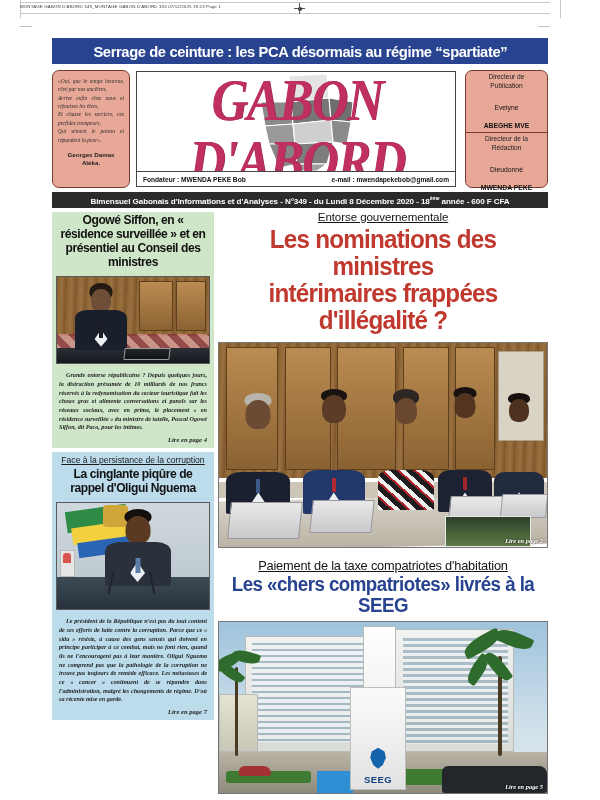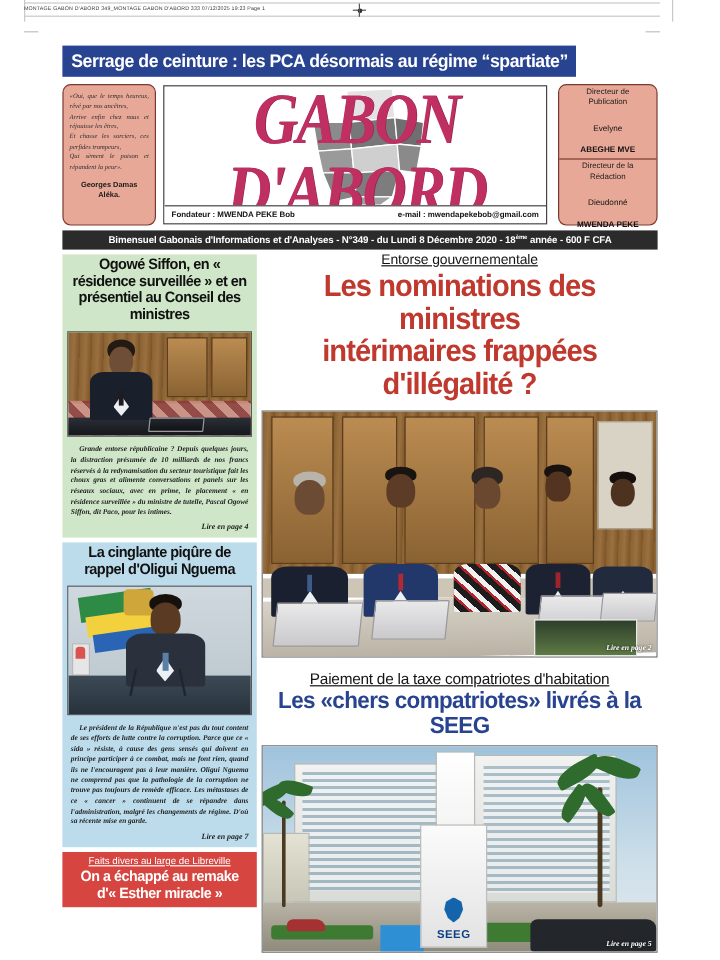--- a/index.html
+++ b/index.html
@@ -38,21 +38,21 @@
   .reg-dot {
     position: absolute; left: 3.5px; top: 3.5px;
     width: 4px; height: 4px; border-radius: 50%; background: #333;
   }
   .tick-l { position:absolute; top:26px; left:20px; width:12px; height:1px; background:#c0c0c0;}
   .tick-r { position:absolute; top:26px; left:538px; width:12px; height:1px; background:#c0c0c0;}
 
   
   .top-banner {
     position: absolute; left: 52px; top: 38px;
-    width: 428px; height: 26px;
+    width: 496px; height: 26px;
     background: #28438f;
     display: flex; align-items: center; justify-content: center;
   }
   .top-banner-text {
     color: #ffffff;
     font-weight: bold;
     font-size: 15.2px;
     letter-spacing: -0.4px;
     transform: scaleX(0.97);
     white-space: nowrap;
@@ -403,20 +403,21 @@
             </div>
             <div class="laptop" style="left:44%;bottom:4%;width:30%;height:14%;background:linear-gradient(#23272c,#111316);"></div>
           </div>
         </div>
       </div>
       <div class="body-text">Grande entorse républicaine ? Depuis quelques jours, la distraction présumée de 10 milliards de nos francs réservés à la redynamisation du secteur touristique fait les choux gras et alimente conversations et panels sur les réseaux sociaux, avec en prime, le placement « en résidence surveillée » du ministre de tutelle, Pascal Ogowé Siffon, dit Paco, pour les intimes.</div>
       <div class="read-more">Lire en page 4</div>
     </div>
 
     <div class="art blue" style="margin-top:4px;">
+      <div class="kicker">Face à la persistance de la corruption</div>
       <div class="headline-left">La cinglante piqûre de rappel d'Oligui Nguema</div>
       <div class="photo-frame">
         <div class="photo photo-2">
           <div class="scene">
             <div class="flagwall"></div>
             <div class="flag-green" style="left:6%;top:4%;width:40%;height:20%;transform:rotate(-8deg);"></div>
             <div class="flag-yellow" style="left:10%;top:20%;width:42%;height:16%;transform:rotate(-8deg);"></div>
             <div class="flag-blue" style="left:14%;top:34%;width:40%;height:14%;transform:rotate(-8deg);"></div>
             <div style="position:absolute;left:30%;top:2%;width:17%;height:20%;background:#cfa63a;border-radius:4px;"></div>
             <div style="position:absolute;left:2%;top:44%;width:10%;height:26%;background:#e6e6e6;border:1px solid #b9b9b9;"></div>
@@ -433,24 +434,20 @@
             <div class="mic-head" style="left:33%;bottom:33%;"></div>
             <div class="mic" style="left:62%;bottom:14%;height:22%;transform:rotate(-12deg);"></div>
             <div class="mic-head" style="left:63%;bottom:33%;"></div>
           </div>
         </div>
       </div>
       <div class="body-text">Le président de la République n'est pas du tout content de ses efforts de lutte contre la corruption. Parce que ce « sida » résiste, à cause des gens sensés qui doivent en principe participer à ce combat, mais ne font rien, quand ils ne l'encouragent pas à leur manière. Oligui Nguema ne comprend pas que la pathologie de la corruption ne trouve pas toujours de remède efficace. Les métastases de ce « cancer » continuent de se répandre dans l'administration, malgré les changements de régime. D'où sa récente mise en garde.</div>
       <div class="read-more">Lire en page 7</div>
     </div>
 
-    <div class="art-red">
-      <div class="kicker-red">Faits divers au large de Libreville</div>
-      <div class="headline-red">On a échappé au remake d'« Esther miracle »</div>
-    </div>
   </div>
 
   <div class="col-right">
 
     <div>
       <div class="kicker-main">Entorse gouvernementale</div>
       <div class="headline-main">
         <div>Les nominations des ministres</div>
         <div>intérimaires frappées d'illégalité ?</div>
       </div>

